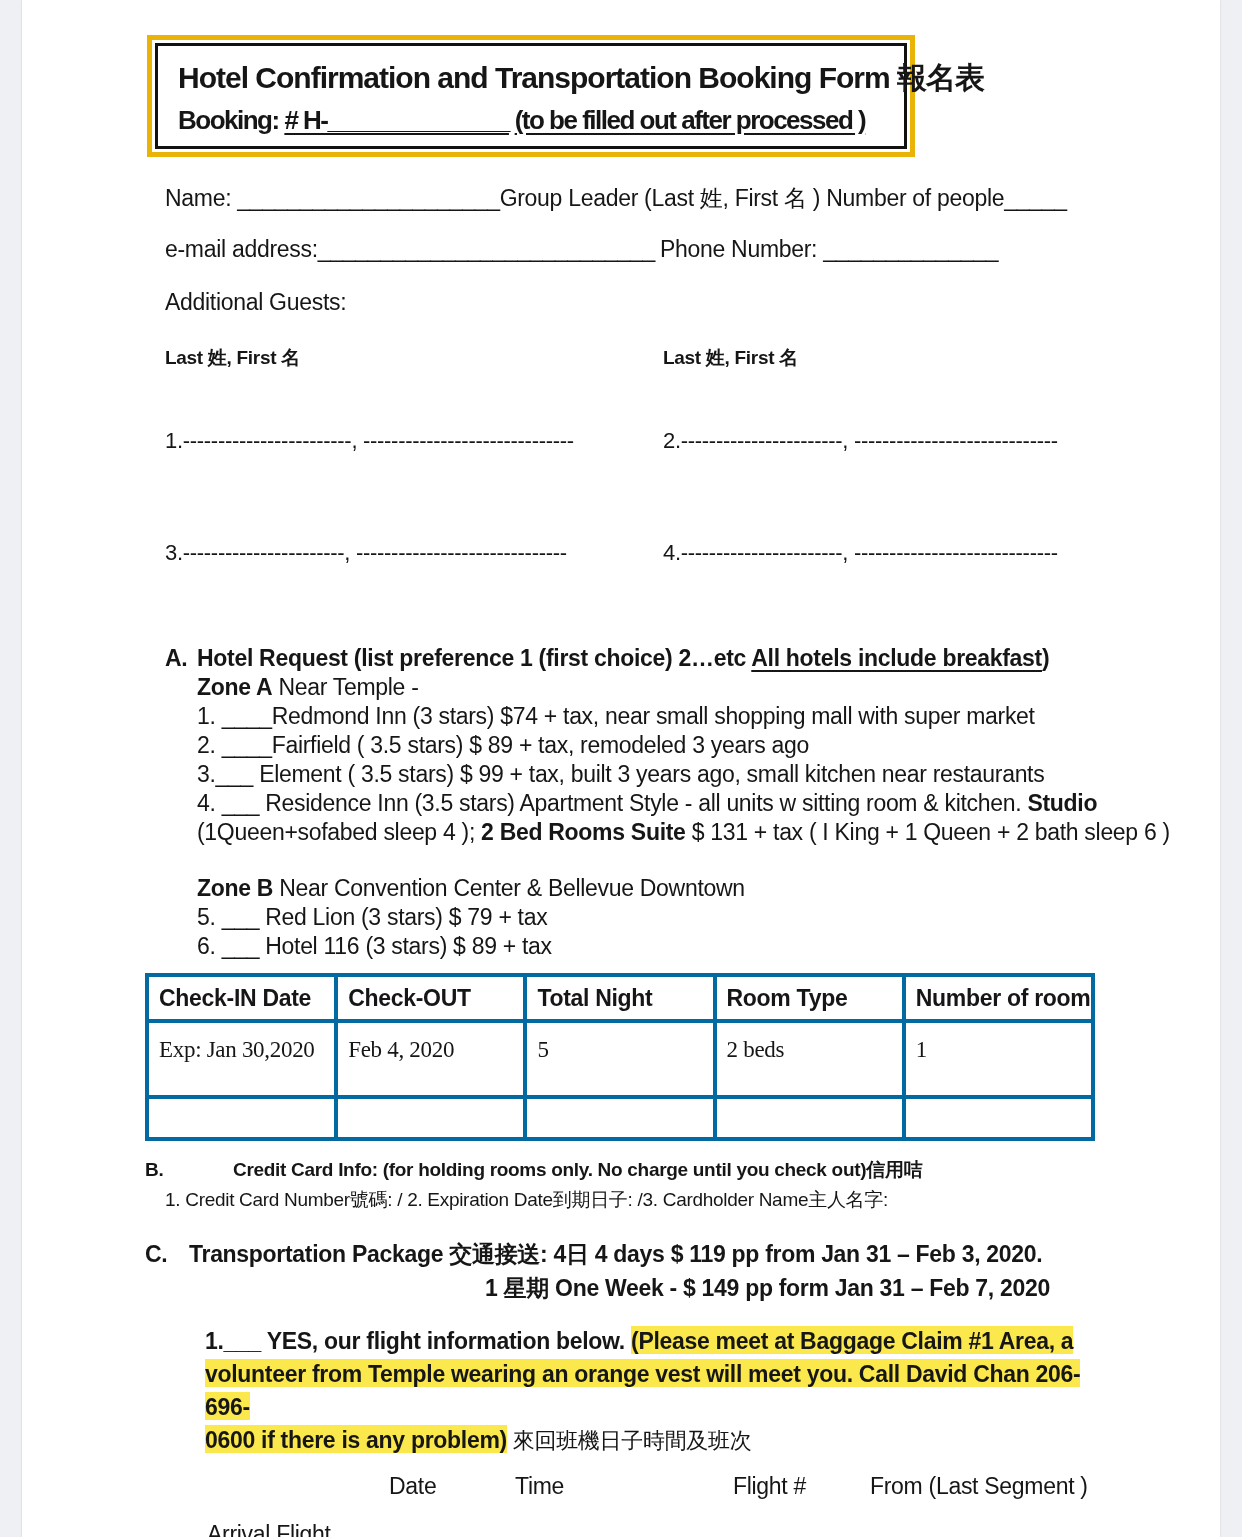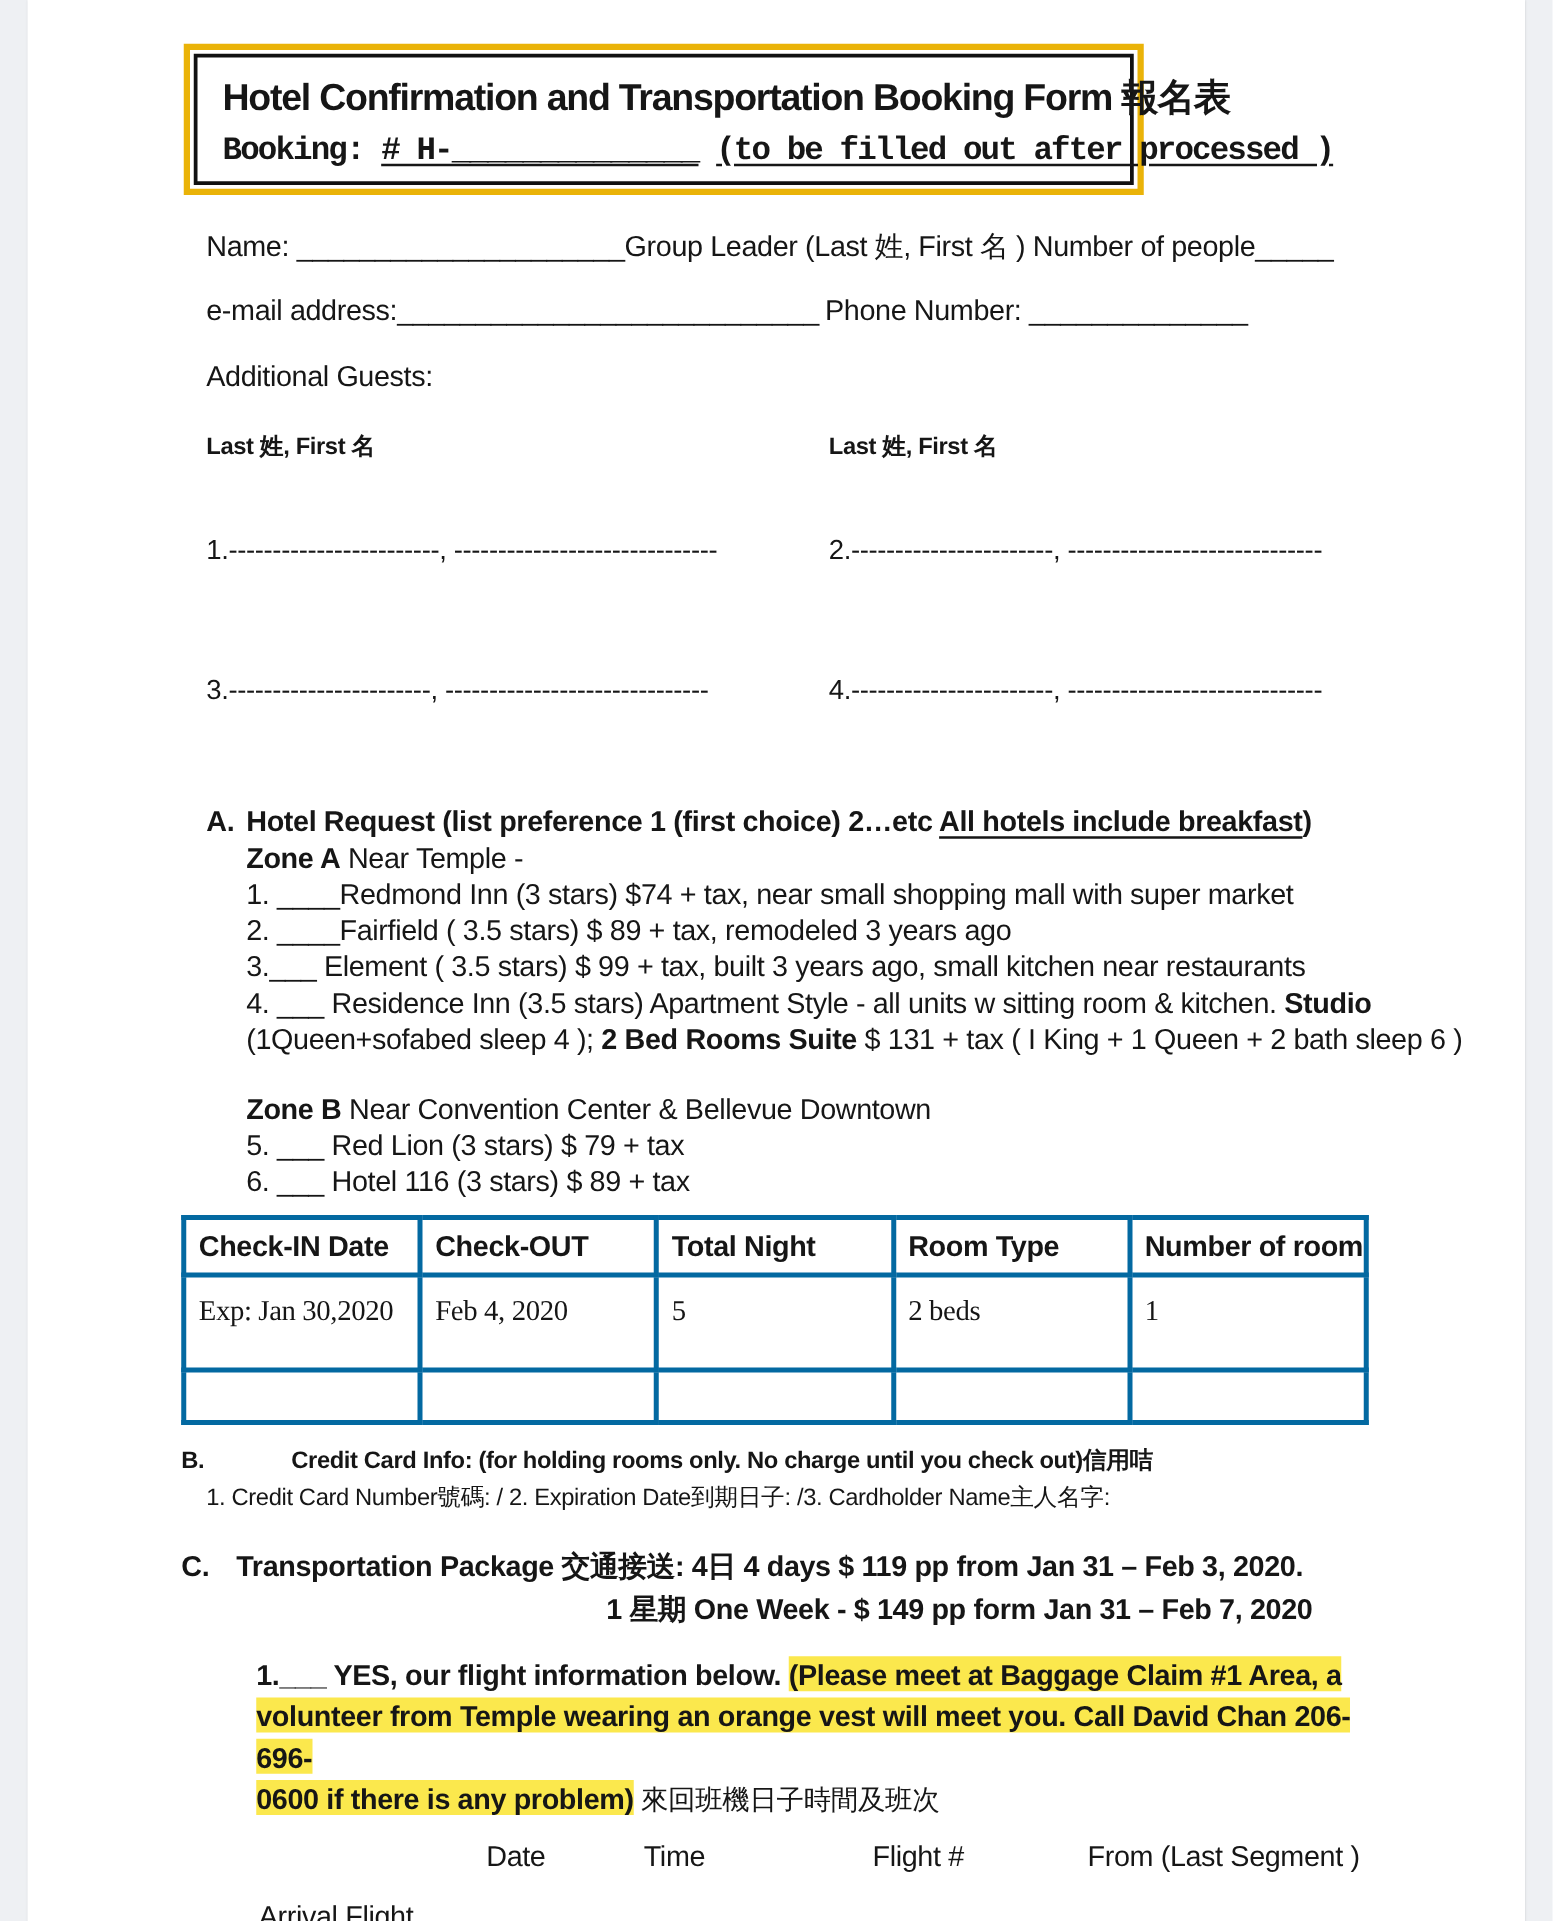--- a/index.html
+++ b/index.html
@@ -31,21 +31,21 @@
     border:3px solid #111;
     padding:12px 10px 10px 20px;
   }
   .title-line1 {
     font-weight:bold;
     font-size:30px;
     letter-spacing:-1px;
     white-space:nowrap;
   }
   .title-line2 {
-    font-family:Liberation Mono, monospace;
+    font-family:Liberation Sans, sans-serif;
     font-weight:bold;
     font-size:26px;
     letter-spacing:-1.5px;
     margin-top:6px;
     white-space:nowrap;
   }
   .u { text-decoration:underline; text-underline-offset:4px; }
   
   .content { padding-left:143px; padding-right:60px; font-size:23px; }
   .contact-line { margin-top:25px; height:28px; white-space:nowrap; position:relative; }
@@ -97,21 +97,21 @@
   .hl-para { margin:20px 0 0 40px; font-size:23px; font-weight:bold; line-height:33px; width:885px; }
   .hl { background:#fbe84d; padding:2px 0 0 0; }
   .cjk-tail { font-weight:normal; font-size:22px; }
   
   .flight-block { position:relative; margin-top:14px; font-size:23px; }
   .flight-row { position:relative; height:30px; }
   .fx { position:absolute; top:0; white-space:nowrap; }
   .fx.c-label-a { left:42px; }
   .fx.c-date { left:224px; }
   .fx.c-time { left:350px; }
-  .fx.c-flight { left:533px; }
+  .fx.c-flight { left:568px; }
   .fx.c-from { left:705px; }
   .flight-headers { position:relative; height:30px; margin-top:16px; }
 </style>
 </head>
 <body>
 
 <div class="page">
 
   <div class="title-box">
     <div class="title-box-inner">

